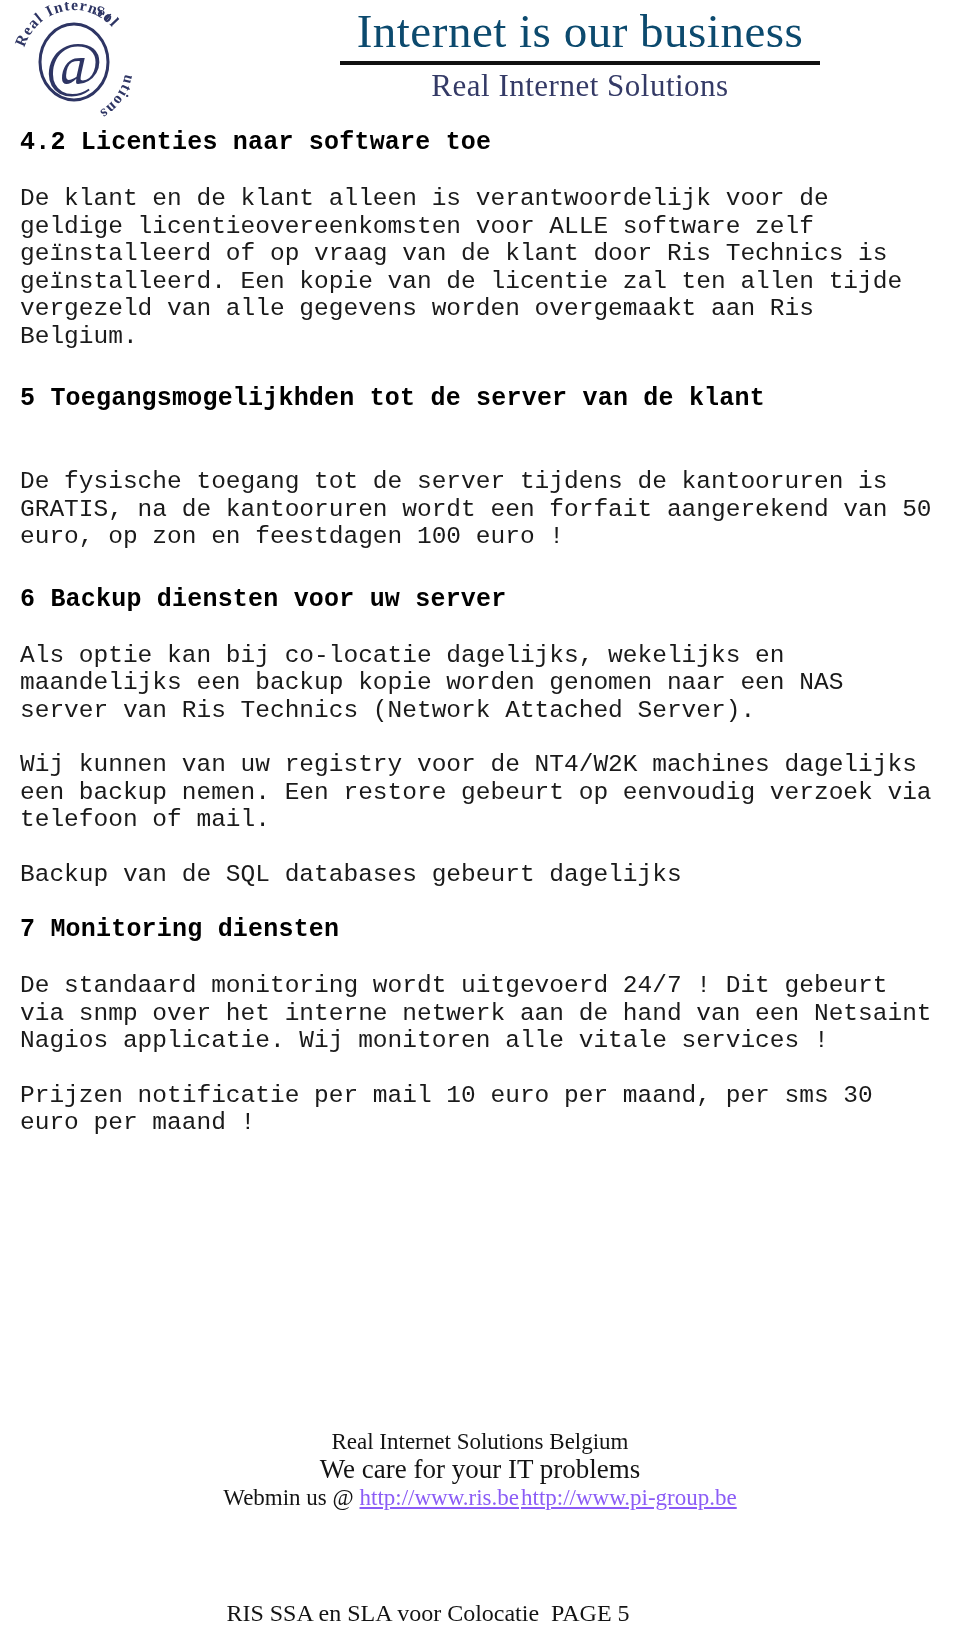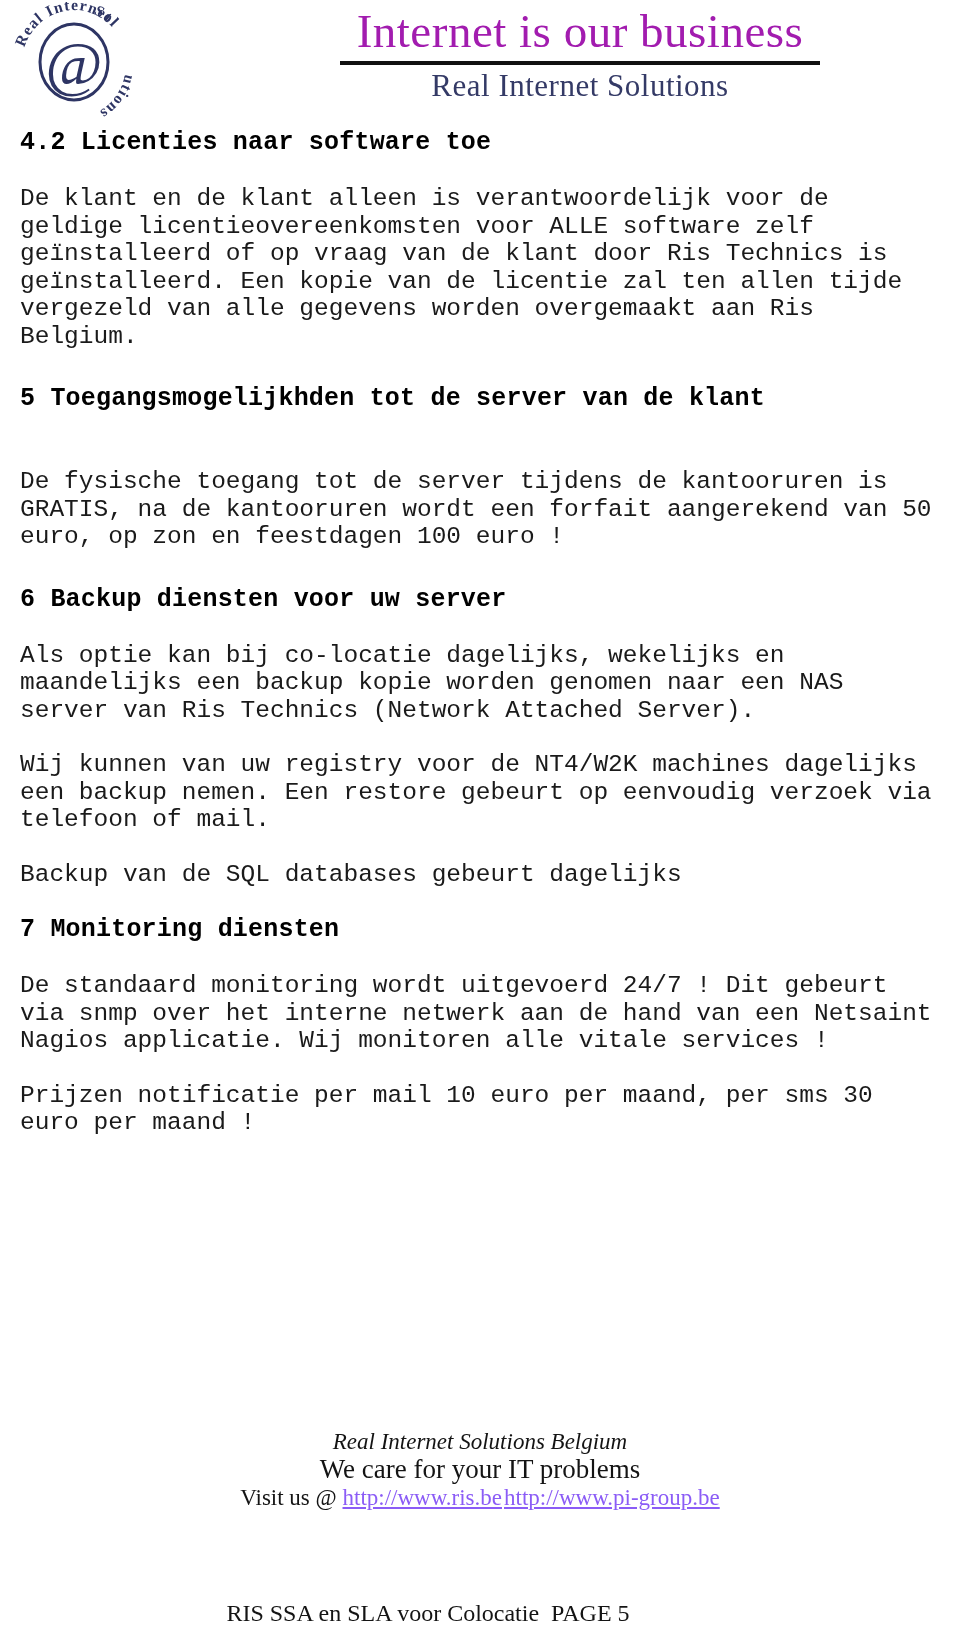--- a/index.html
+++ b/index.html
@@ -38,21 +38,21 @@
     position: absolute;
     left: 320px;
     top: 4px;
     width: 520px;
     text-align: center;
   }
   .banner-title {
     font-family: "Liberation Serif", "DejaVu Serif", serif;
     font-size: 47px;
     line-height: 54px;
-    color: #a21caf;
+    color: #0c4a6e;
     letter-spacing: 0.5px;
     white-space: nowrap;
   }
   .banner-rule {
     width: 480px;
     margin: 3px auto 2px auto;
     border-top: 4px solid #111111;
   }
   .banner-sub {
     font-family: "Liberation Serif", "DejaVu Serif", serif;
@@ -106,21 +106,20 @@
     left: 0;
     top: 1428px;
     width: 960px;
     text-align: center;
     font-family: "Liberation Serif", "DejaVu Serif", serif;
   }
   .footer-company {
     font-size: 23px;
     line-height: 28px;
     color: #141414;
-    font-style: italic;
   }
   .footer-tagline {
     font-size: 27px;
     line-height: 27px;
     color: #141414;
   }
   .footer-visit {
     font-size: 23px;
     line-height: 30px;
     color: #141414;
@@ -229,18 +228,18 @@
 
     <div class="gap-md"></div>
     <p class="para">Prijzen notificatie per mail 10 euro per maand, per sms 30
 euro per maand !</p>
 
   </div>
 
   <div class="footer">
     <div class="footer-company">Real Internet Solutions Belgium</div>
     <div class="footer-tagline">We care for your IT problems</div>
-    <div class="footer-visit"><span>Visit us @</span> <a class="footer-link" href="#">http://www.ris.be</a><a class="footer-link" href="#">http://www.pi-group.be</a></div>
+    <div class="footer-visit"><span>Webmin us @</span> <a class="footer-link" href="#">http://www.ris.be</a><a class="footer-link" href="#">http://www.pi-group.be</a></div>
   </div>
 
   <div class="page-footer">RIS SSA en SLA voor Colocatie  PAGE 5</div>
 
 </div>
 
 </body></html>

